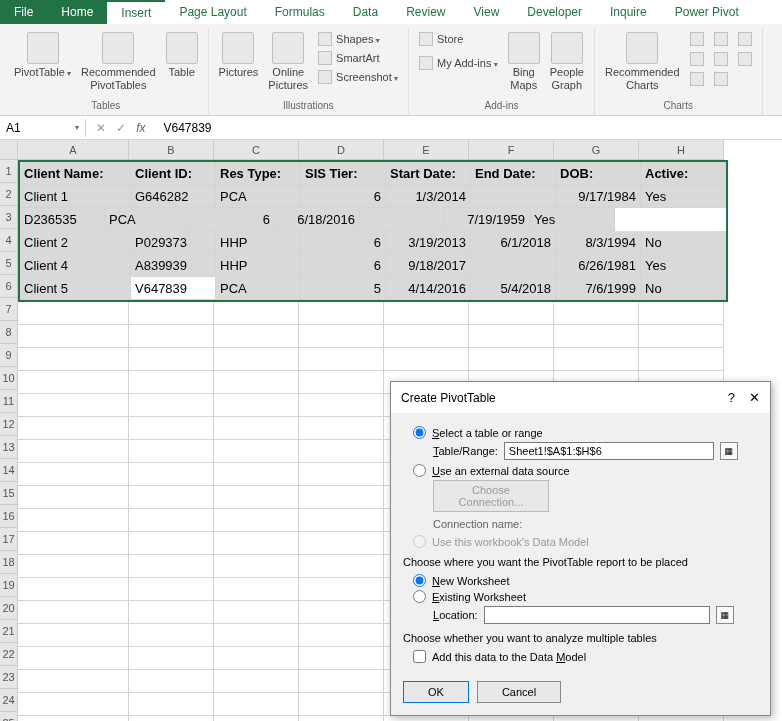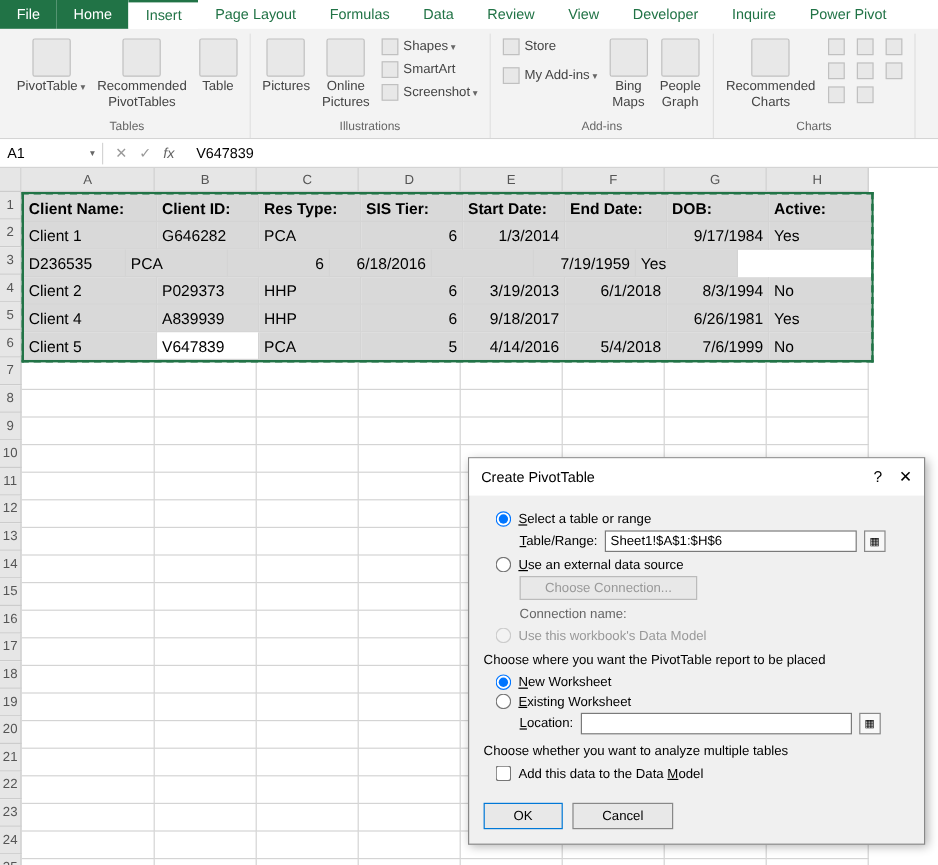--- a/index.html
+++ b/index.html
@@ -62,21 +62,21 @@
 .dialog-body { padding: 10px 12px 12px 12px; }
 .dlg-section { margin-bottom: 8px; }
 .dlg-label { margin-bottom: 6px; }
 .dlg-opt { display: flex; align-items: center; gap: 6px; margin: 3px 0 3px 10px; }
 .dlg-opt input[type=radio], .dlg-opt input[type=checkbox] { margin: 0; }
 .dlg-sub { margin-left: 30px; display: flex; align-items: center; gap: 6px; margin-top:2px; margin-bottom:4px;}
 .dlg-input { border: 1px solid #7a7a7a; padding: 2px 4px; font-size: 11px; background: #fff; }
 .dlg-input.range { width: 210px; }
 .dlg-input.loc { width: 226px; background:#fff;}
 .range-btn { width: 18px; height: 18px; border: 1px solid #888; background: #f8f8f8; display:flex; align-items:center; justify-content:center; font-size:9px;}
-.dlg-btn-disabled { border: 1px solid #bbb; color: #999; padding: 3px 10px; background: #e8e8e8; margin-left:30px; margin-top:2px; margin-bottom:4px; width:148px; text-align:center;}
+.dlg-btn-disabled { border: 1px solid #bbb; color: #999; padding: 3px 10px; background: #e8e8e8; margin-left:30px; margin-top:2px; margin-bottom:4px; width:116px; text-align:center;}
 .dlg-conn { margin-left: 30px; color: #666; padding:2px 0;}
 .dlg-footer { display: flex; justify-content: flex-start; gap: 8px; padding-top: 10px; }
 .dlg-btn { border: 1px solid #888; padding: 4px 24px; background: #e8e8e8; font-size: 11px; }
 .dlg-btn.primary { border: 1px solid #0078d7; }
 u { text-decoration: underline; }
 </style>
 </head>
 <body>
 
 <div class="ribbon-tabs">

